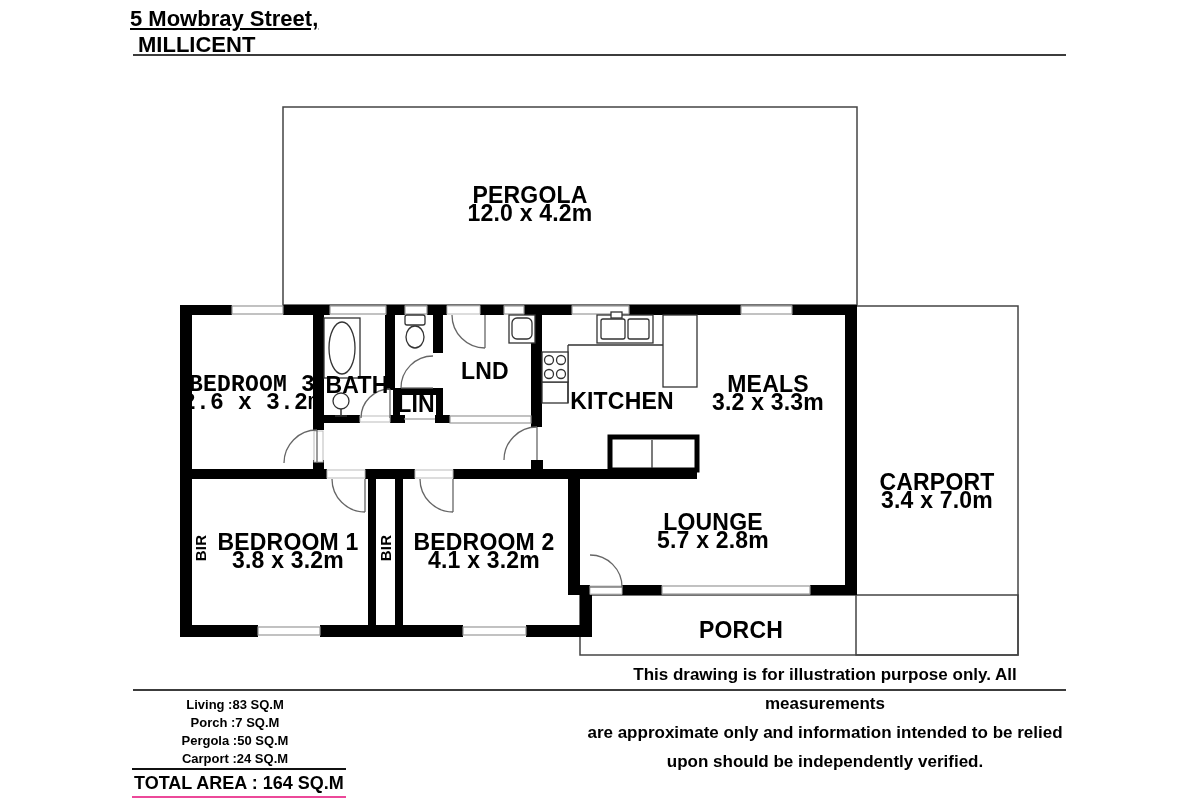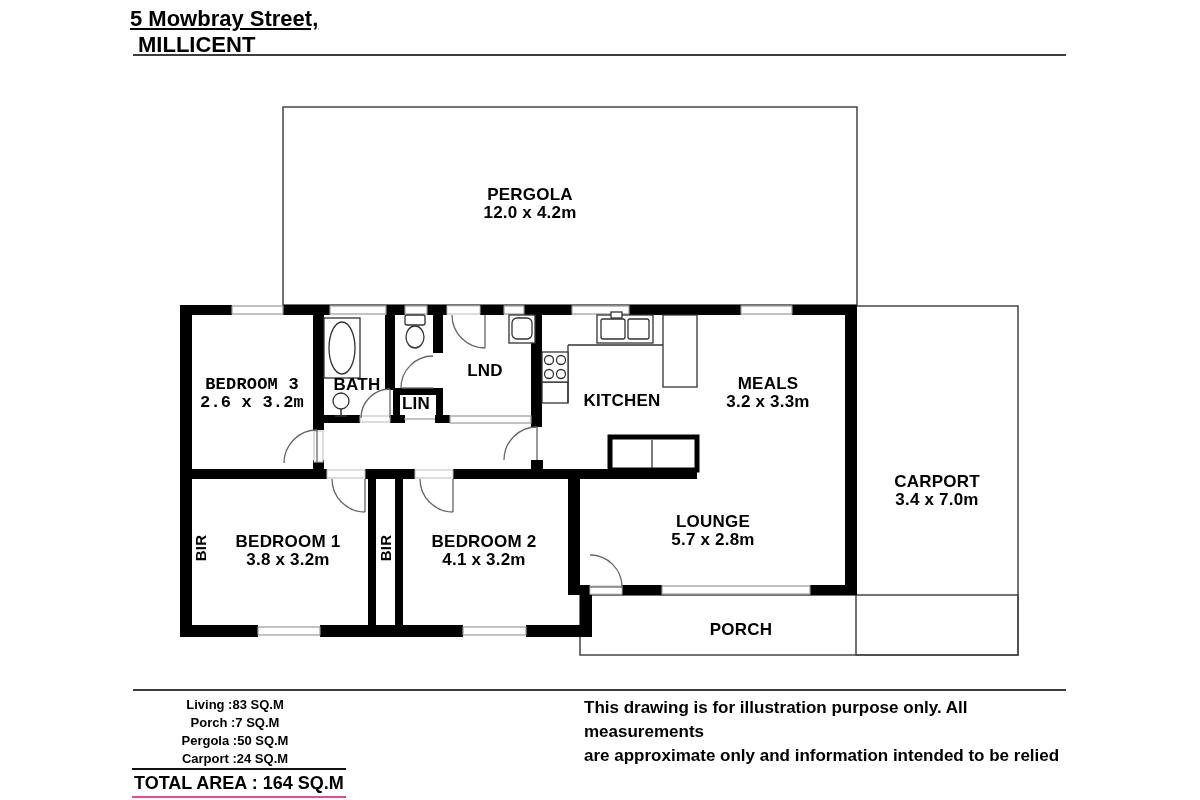--- a/index.html
+++ b/index.html
@@ -6,32 +6,32 @@
   .page{
     position:relative;width:1200px;height:800px;background:#fff;overflow:hidden;
     font-family:"Liberation Sans",sans-serif;font-weight:bold;color:#000;
   }
   .hline{position:absolute;height:2px;background:#3c3c3c;}
   .title{position:absolute;left:130px;top:6px;font-size:22px;line-height:26px;text-decoration:underline;}
   .title .l2{padding-left:8px;}
   svg.plan{position:absolute;left:0;top:0;}
   .rlabel{
     position:absolute;transform:translate(-50%,-50%);text-align:center;
-    font-size:17px;line-height:18px;white-space:nowrap;letter-spacing:.2px;
+    font-size:23px;line-height:18px;white-space:nowrap;letter-spacing:.2px;
   }
   .rlabel.vert{transform:translate(-50%,-50%) rotate(-90deg);font-size:15px;}
   .stats{position:absolute;left:132px;top:696px;width:214px;}
   .stat-row{display:flex;justify-content:center;font-size:13px;line-height:18px;padding-right:8px;}
   .stat-total{
     margin-top:0;border-top:2px solid #111;border-bottom:2px solid #ec4899;
     padding:3px 0 3px 2px;font-size:18px;line-height:20px;white-space:nowrap;
   }
   .disclaimer{
-    position:absolute;right:134px;top:696px;width:482px;text-align:left;
-    font-size:17px;line-height:24px;
+    position:absolute;right:134px;top:660px;width:482px;text-align:center;
+    font-size:17px;line-height:29px;
   }
 </style>
 </head>
 <body>
 
 <div class="page">
 
   <div class="title">
     <div class="l1">5 Mowbray Street,</div>
     <div class="l2">MILLICENT</div>
@@ -263,15 +263,16 @@
     <div class="stat-row">
       <span>Carport :</span>
       <span>24 SQ.M</span>
     </div>
     <div class="stat-total">TOTAL AREA : 164 SQ.M</div>
   </div>
 
   <div class="disclaimer">
     <div>This drawing is for illustration purpose only. All measurements</div>
     <div>are approximate only and information intended to be relied</div>
+    <div>upon should be independently verified.</div>
   </div>
 
 </div>
 
 </body></html>

